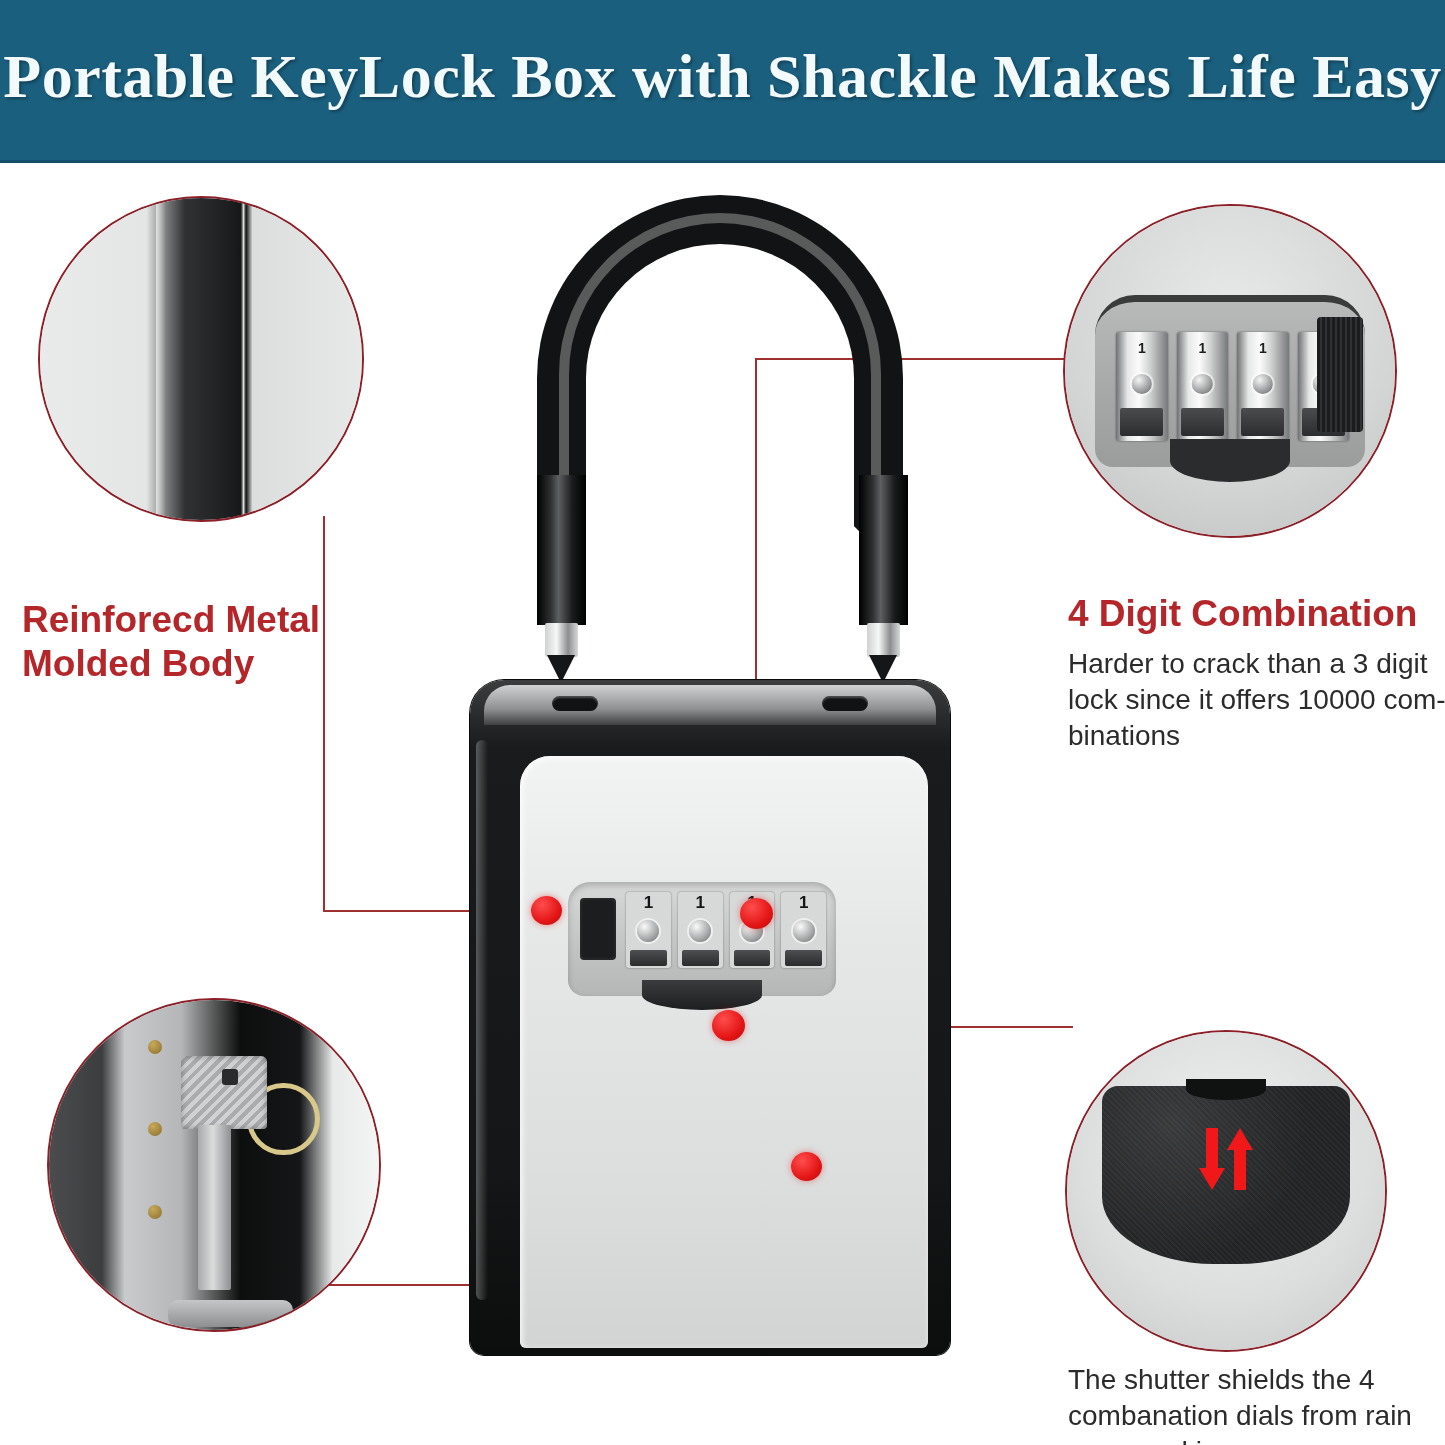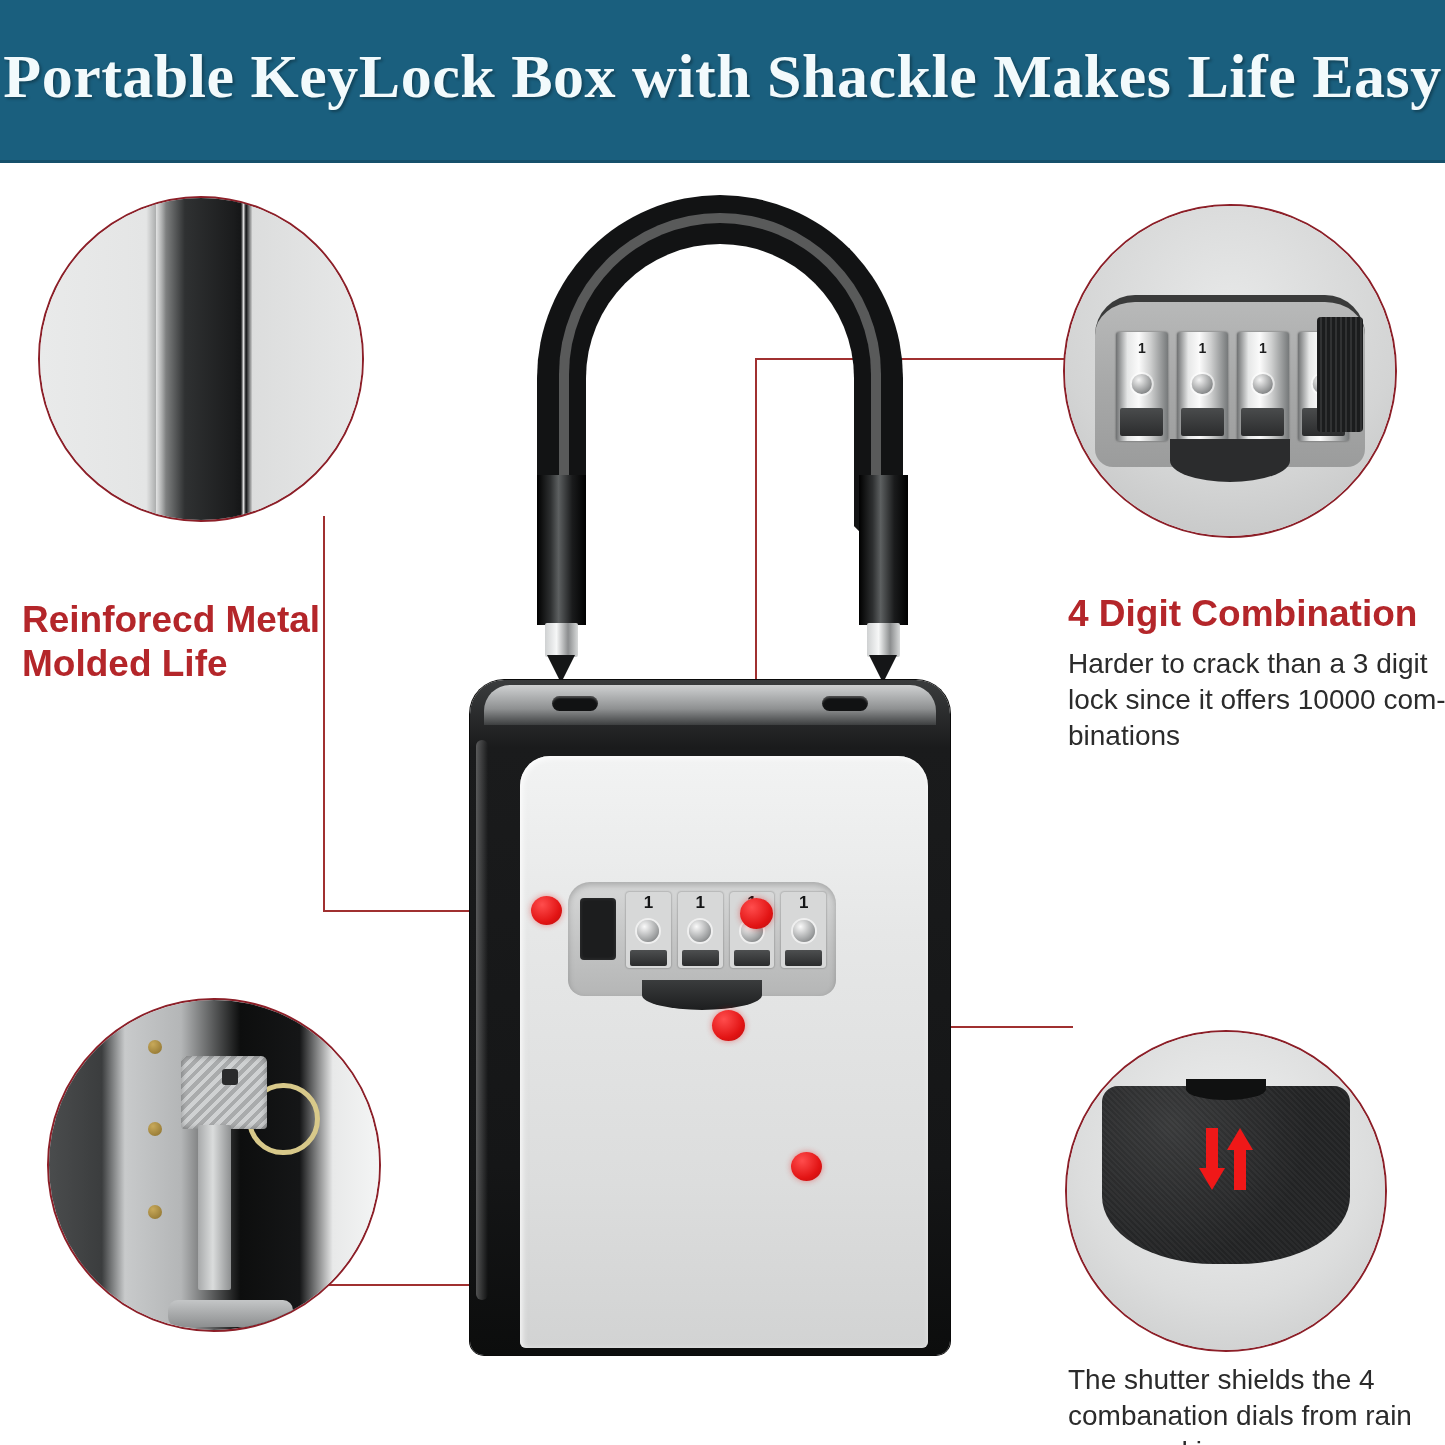--- a/index.html
+++ b/index.html
@@ -504,21 +504,21 @@
           <span class="head"></span>
       </span>
       <span class="arr-up">
         <span class="stem"></span>
           <span class="head"></span>
       </span>
     </div>
   </div>
 
   <div class="headline" style="left:22px; top:598px; width:330px;">Reinforecd Metal
-Molded Life</div>
+Molded Body</div>
 
   <div class="headline" style="left:1068px; top:592px; width:380px;">4 Digit Combination</div>
   <div class="bodytext" style="left:1068px; top:646px; width:380px;">Harder to crack than a 3 digit
 lock since it offers 10000 com-
 binations</div>
 
   <div class="bodytext" style="left:1068px; top:1362px; width:380px;">The shutter shields the 4
 combanation dials from rain
 snow and ice</div>
 

